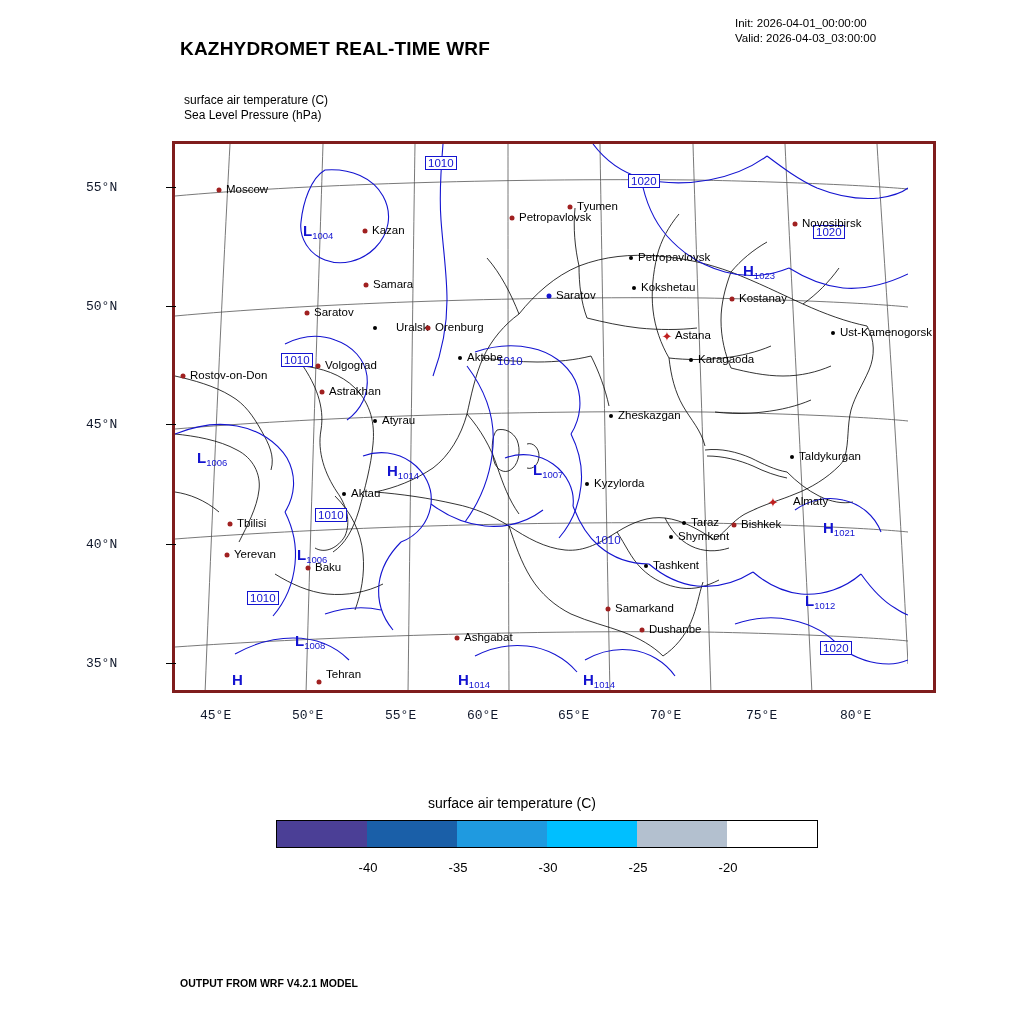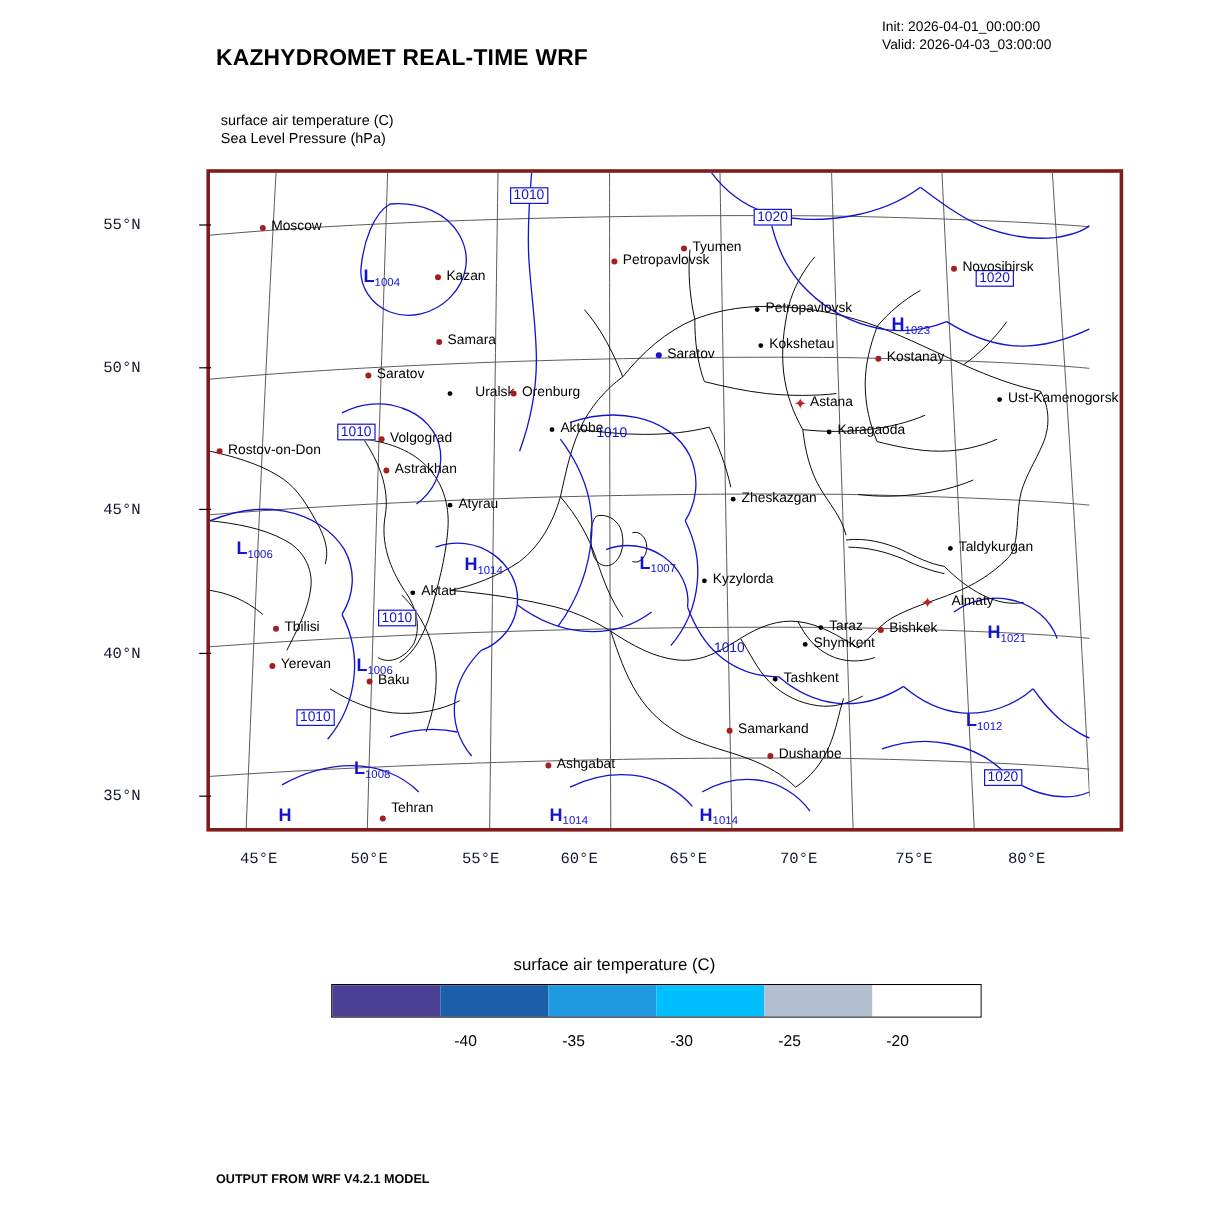--- a/index.html
+++ b/index.html
@@ -95,21 +95,20 @@
   .cbar div { flex: 1 1 0; height: 100%; }
   .cbar-ticks {
     position: absolute;
     left: 276px; top: 860px;
     width: 542px; height: 20px;
   }
   .cbar-ticks span {
     position: absolute;
     font-size: 13px;
     transform: translateX(-50%);
-    margin-left: 20px;
   }
 
   
   .footer {
     position: absolute;
     left: 180px; top: 977px;
     font-size: 10.5px;
     font-weight: bold;
     line-height: 13px;
     text-align: center;

